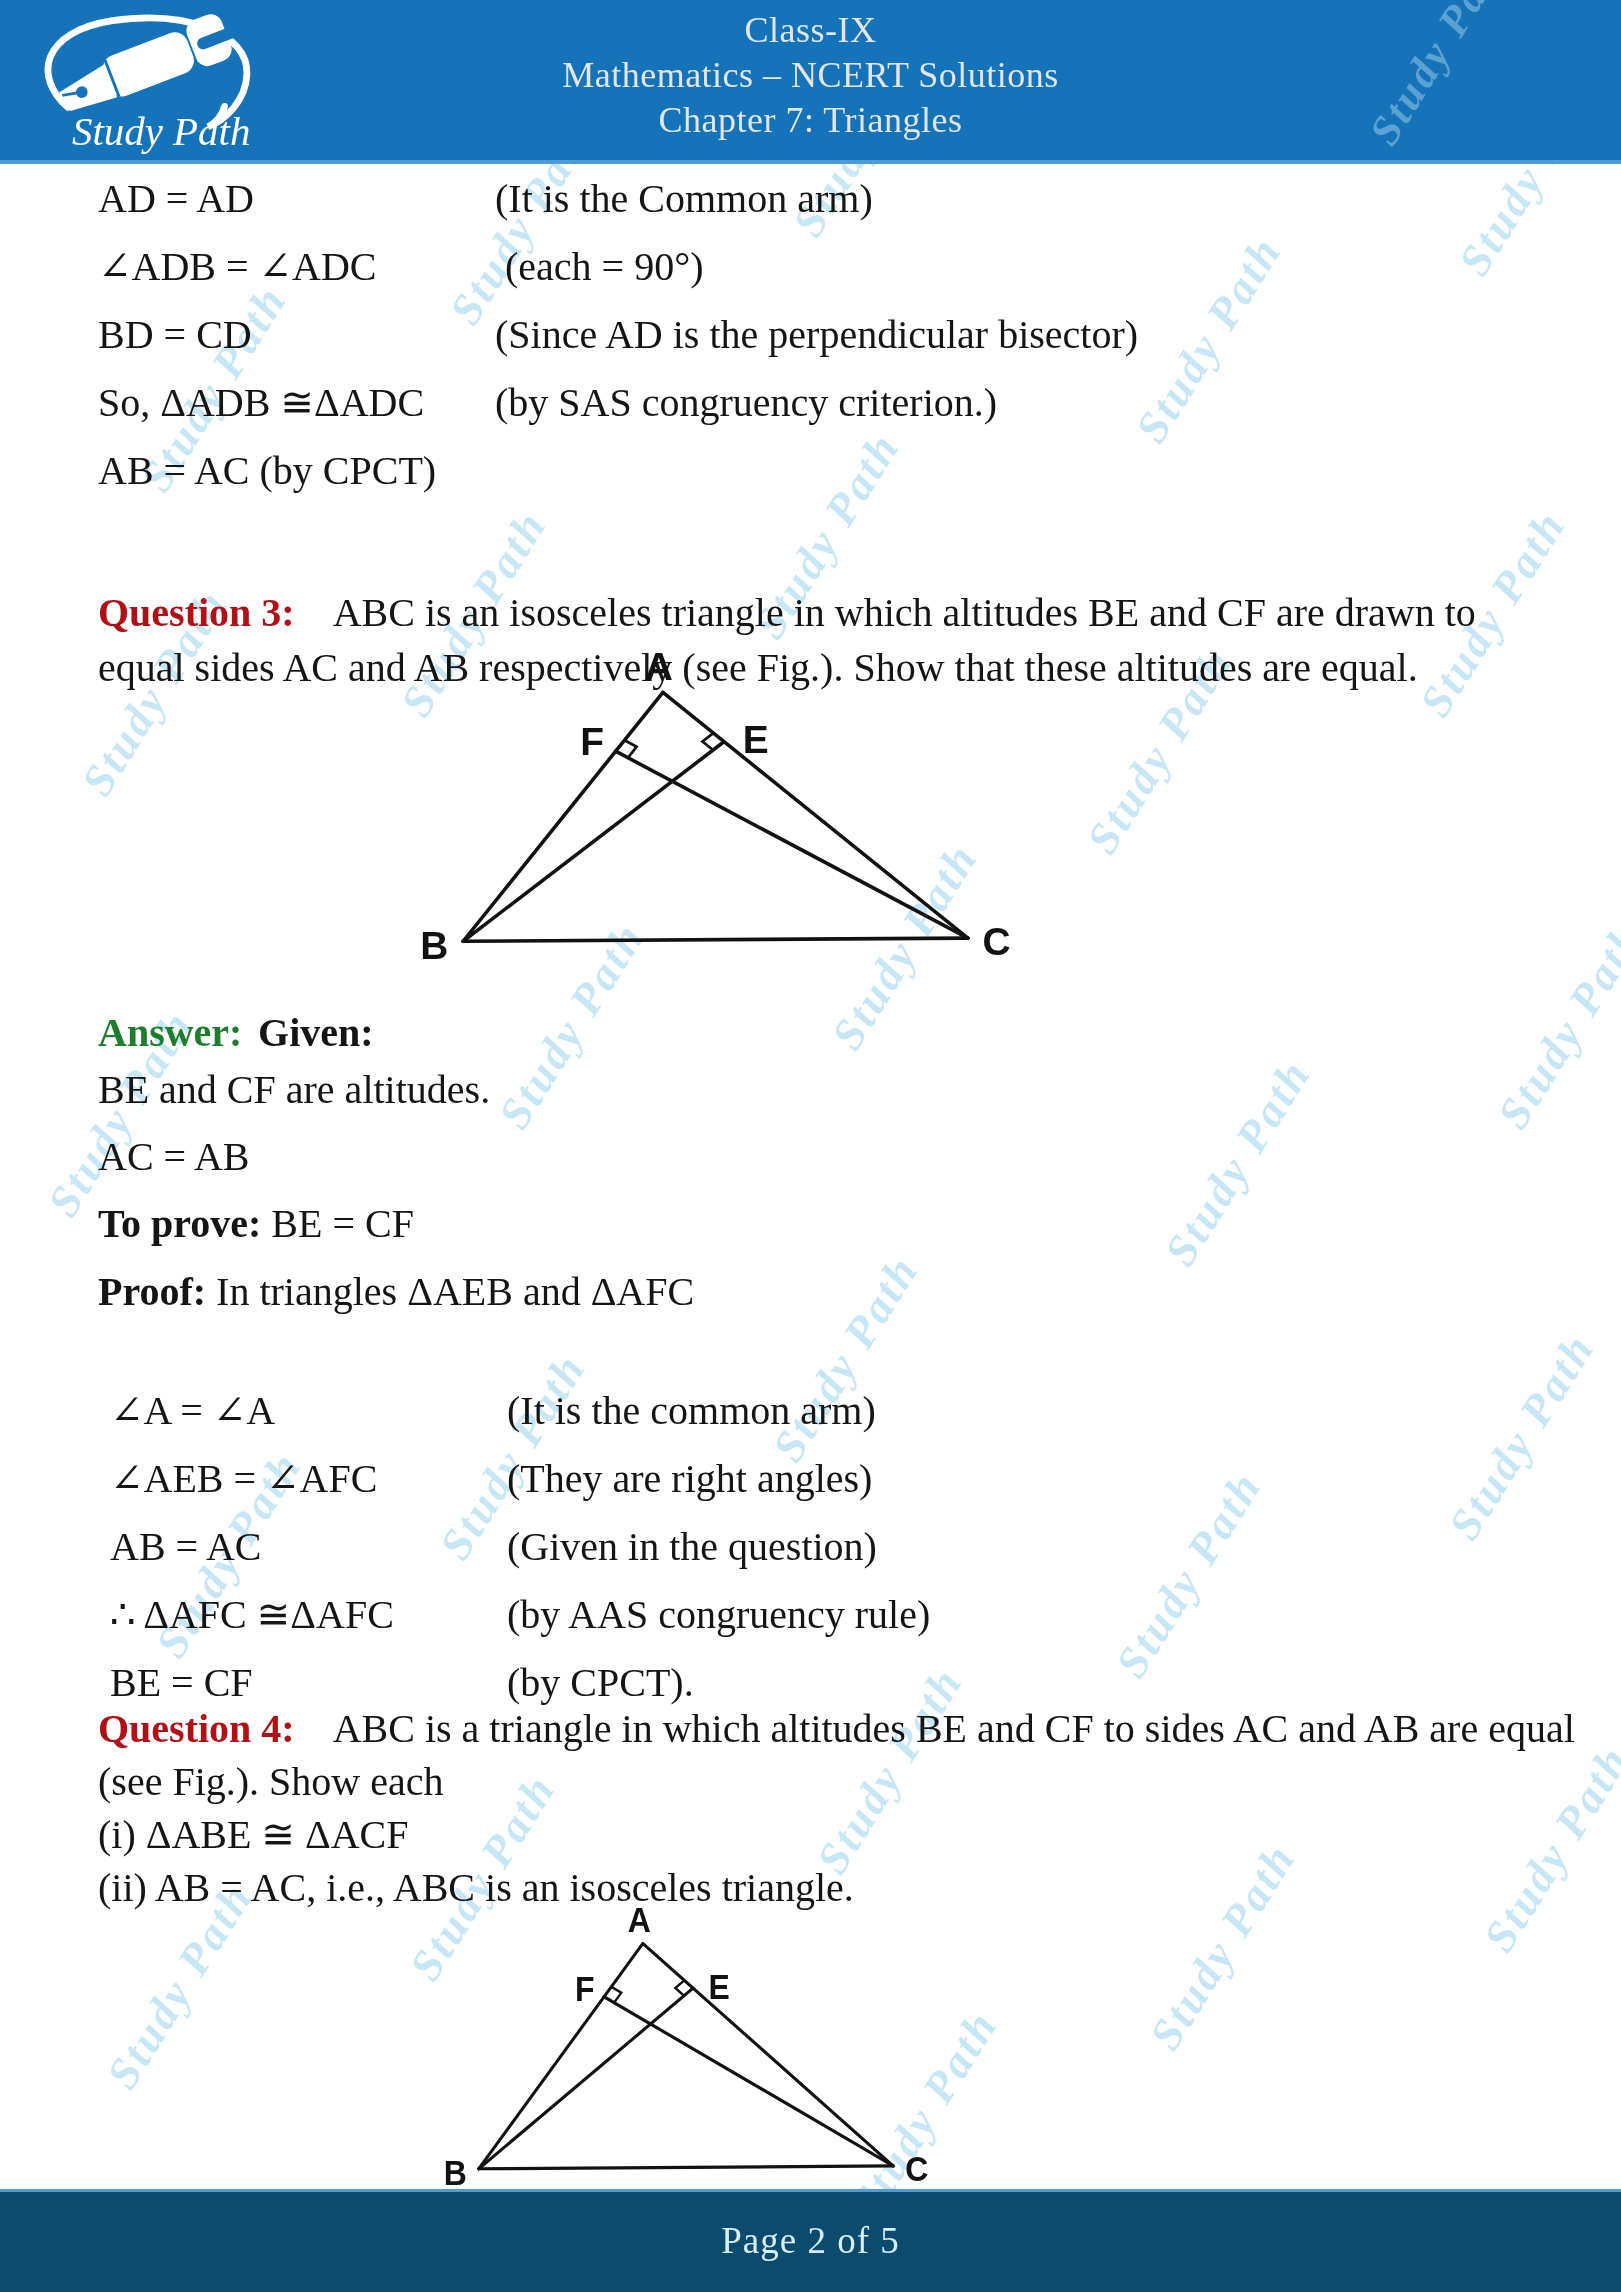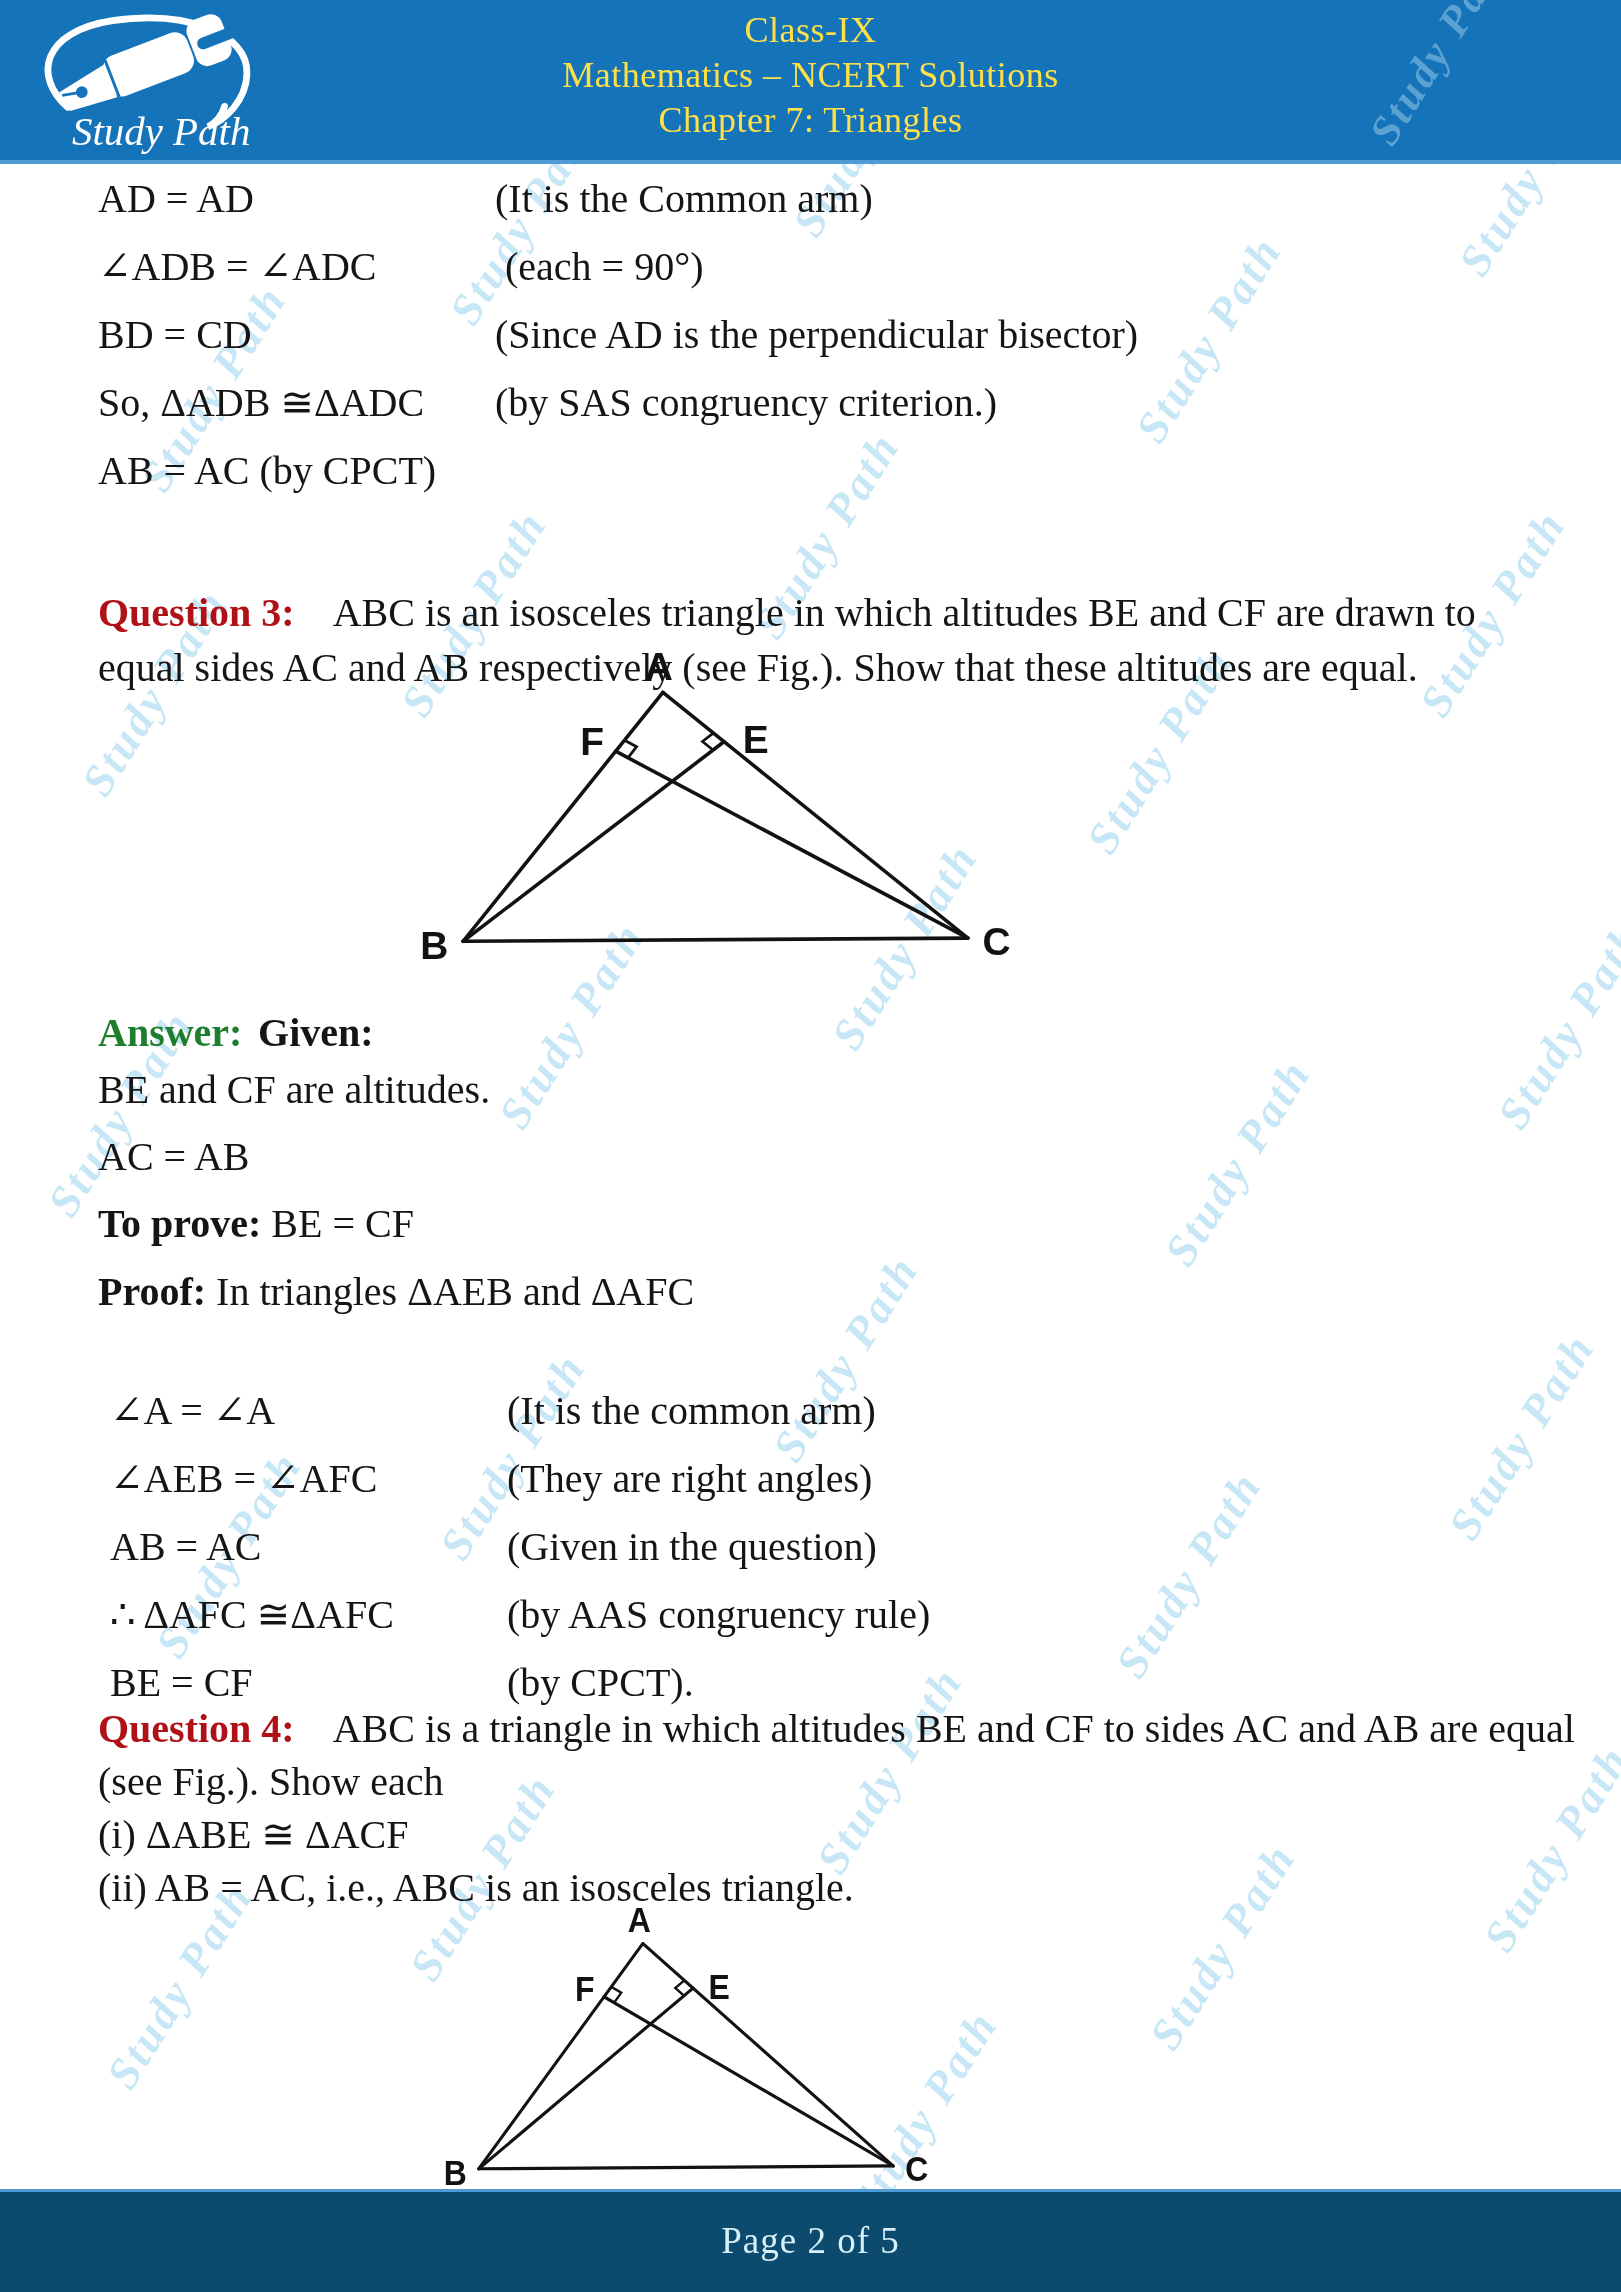--- a/index.html
+++ b/index.html
@@ -6,21 +6,21 @@
   .page{
     position:relative; width:1621px; height:2293px; background:#ffffff; overflow:hidden;
     font-family:"Liberation Serif","DejaVu Serif","DejaVu Sans",serif; color:#151515;
   }
   
   .hdr{
     position:absolute; left:0; top:0; width:100%; height:164px; box-sizing:border-box;
     background:#1573ba; border-bottom:4.9px solid #4f9bd5; z-index:3;
   }
   .hdr-titles{position:absolute; left:0; right:0; top:7.8px; text-align:center;
-    font-size:36px; line-height:45px; color:#fde047; letter-spacing:0.5px;}
+    font-size:36px; line-height:45px; color:#e5e5e5; letter-spacing:0.5px;}
   .logo{position:absolute; left:15.7px; top:5.9px; width:267px; height:151px;}
   .hdr-wm{position:absolute; left:1380px; top:116px; transform:rotate(-58deg); transform-origin:left center;
     font-style:italic; font-weight:600; font-size:43px; letter-spacing:2.9px; color:rgba(205,236,250,.38); white-space:nowrap;}
   .ftr{
     position:absolute; left:0; bottom:0; width:100%; height:104px; box-sizing:border-box;
     background:#0c4a6e; border-top:3.9px solid #4f9bd5; text-align:center; z-index:3;
   }
   .ftr span{display:inline-block; line-height:98px; font-size:37px; color:#d6f0fa; letter-spacing:1px;}
   
   .wm-layer{position:absolute; inset:0; z-index:1; pointer-events:none;}

